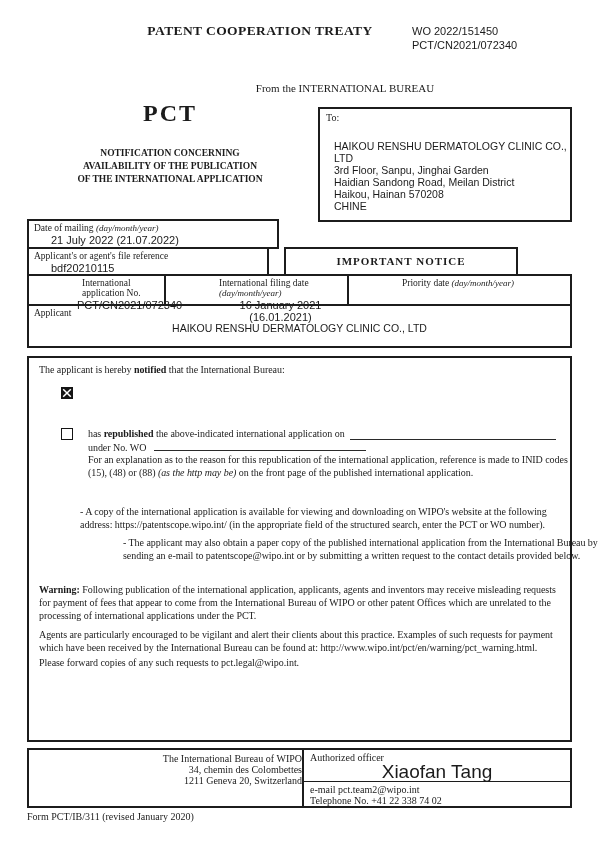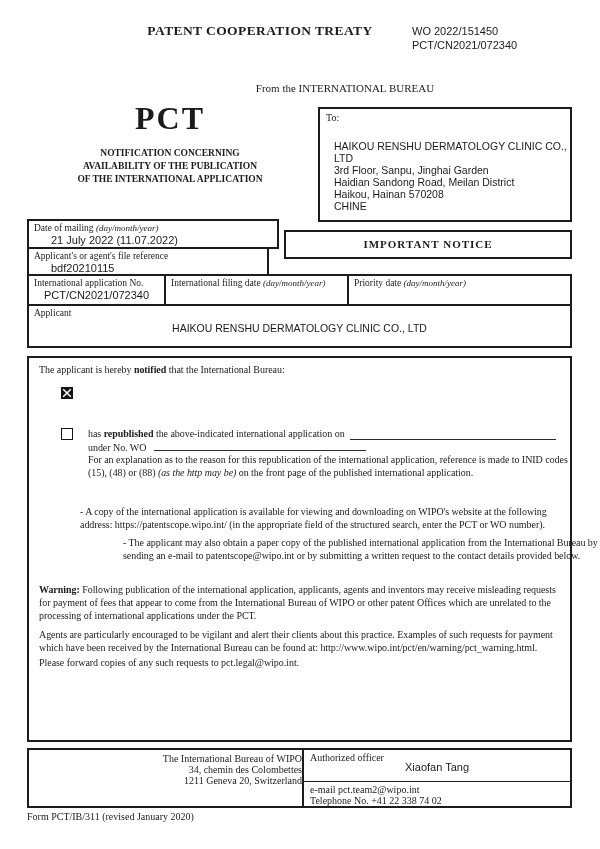--- a/index.html
+++ b/index.html
@@ -7,38 +7,38 @@
         color:#1b1b1b;overflow:hidden;font-family:"Liberation Serif",serif;}
   .abs{position:absolute;}
   .sans{font-family:"Liberation Sans",sans-serif;}
   .ctr{text-align:center;}
   .box{position:absolute;border:2px solid #1c1c1c;box-sizing:border-box;}
 
   
   .hdr-title{left:100px;top:23px;width:320px;font-weight:bold;font-size:13.5px;letter-spacing:.4px;}
   .hdr-nums{left:412px;top:24px;font-size:11px;line-height:14px;}
   .from-line{left:180px;top:82px;width:330px;font-size:11px;}
-  .pct-logo{left:70px;top:100px;width:200px;font-size:32px;font-weight:bold;letter-spacing:2px;}
+  .pct-logo{left:70px;top:100px;width:200px;font-size:24px;font-weight:bold;letter-spacing:2px;}
   .notif{left:35px;top:147px;width:270px;font-weight:bold;font-size:9.5px;line-height:13px;}
 
   
   .to-box{left:318px;top:107px;width:254px;height:115px;}
   .to-label{position:absolute;left:6px;top:3px;font-size:10px;}
   .addr{position:absolute;left:14px;top:31px;font-size:10.5px;line-height:12px;}
 
   
   .lbl-row{font-size:9.5px;padding:2px 0 0 5px;}
   .lbl-row i{font-size:9px;}
   .val{font-family:"Liberation Sans",sans-serif;font-size:11px;}
   .box-date{left:27px;top:219px;width:252px;height:30px;}
   .box-fileref{left:27px;top:247px;width:242px;height:29px;}
-  .box-notice{left:284px;top:230px;width:288px;height:29px;}
+  .box-notice{left:284px;top:247px;width:234px;height:29px;}
   .notice-txt{line-height:24px;text-align:center;font-weight:bold;font-size:11px;letter-spacing:1px;}
   .box-rowc{left:27px;top:274px;width:545px;height:32px;display:flex;}
-  .cell{position:relative;box-sizing:border-box;}
+  .cell{position:relative;box-sizing:border-box;padding-left:48px;}
   .cell.c1{width:135px;}
   .cell.c2{width:183px;border-left:2px solid #1c1c1c;}
   .cell.c3{flex:1;border-left:2px solid #1c1c1c;}
   .cell .val{display:block;text-align:center;margin-top:1px;}
   .box-applicant{left:27px;top:304px;width:545px;height:44px;}
   .app-val{position:absolute;left:0;right:0;top:16px;text-align:center;font-size:10.5px;}
   .ind-val{margin:1px 0 0 22px;}
 
   
   .body-box{left:27px;top:356px;width:545px;height:386px;font-size:10px;letter-spacing:-0.05px;}
@@ -48,21 +48,21 @@
   .cb svg{display:none;width:100%;height:100%;}
   .cb.checked{background:#141414;}
   .cb.checked svg{display:block;}
   .flexrow{display:flex;align-items:flex-end;}
 
   
   .footer-box{left:27px;top:748px;width:545px;height:60px;display:flex;}
   .f-left{width:273px;text-align:right;padding-top:3px;font-size:10px;line-height:11px;box-sizing:border-box;}
   .f-right{flex:1;border-left:2px solid #1c1c1c;position:relative;font-size:10px;}
   .officer-label{position:absolute;left:6px;top:2px;}
-  .officer-name{position:absolute;left:0;right:0;top:11px;text-align:center;font-size:11px;}
+  .officer-name{position:absolute;left:0;right:0;top:11px;text-align:center;font-size:19px;}
   .officer-hline{position:absolute;left:0;right:0;top:31px;border-top:1.5px solid #1c1c1c;}
   .f-email{position:absolute;left:6px;top:34px;}
   .f-phone{position:absolute;left:6px;top:45px;}
   .form-number{left:27px;top:811px;font-size:10px;}
 </style>
 </head>
 <body>
 
 <div class="page">
 
@@ -87,39 +87,40 @@
       <div>LTD</div>
       <div>3rd Floor, Sanpu, Jinghai Garden</div>
       <div>Haidian Sandong Road, Meilan District</div>
       <div>Haikou, Hainan 570208</div>
       <div>CHINE</div>
     </div>
   </div>
 
   <div class="box box-date">
     <div class="lbl-row"><span>Date of mailing</span> <i>(day/month/year)</i></div>
-    <div class="val ind-val">21 July 2022 (11.07.2022)</div>
+    <div class="val ind-val">21 July 2022 (21.07.2022)</div>
   </div>
 
   <div class="box box-fileref">
     <div class="lbl-row"><span>Applicant's or agent's file reference</span></div>
     <div class="val ind-val">bdf20210115</div>
   </div>
 
   <div class="box box-notice">
     <div class="notice-txt">IMPORTANT NOTICE</div>
   </div>
 
   <div class="box box-rowc">
     <div class="cell c1">
       <div class="lbl-row"><span>International application No.</span></div>
       <div class="val">PCT/CN2021/072340</div>
     </div>
     <div class="cell c2">
       <div class="lbl-row"><span>International filing date</span> <i>(day/month/year)</i></div>
+      <div class="val">16 January 2021 (16.01.2021)</div>
     </div>
     <div class="cell c3">
       <div class="lbl-row"><span>Priority date</span> <i>(day/month/year)</i></div>
       <div class="val"></div>
     </div>
   </div>
 
   <div class="box box-applicant">
     <div class="lbl-row"><span>Applicant</span></div>
     <div class="app-val sans">HAIKOU RENSHU DERMATOLOGY CLINIC CO., LTD</div>

